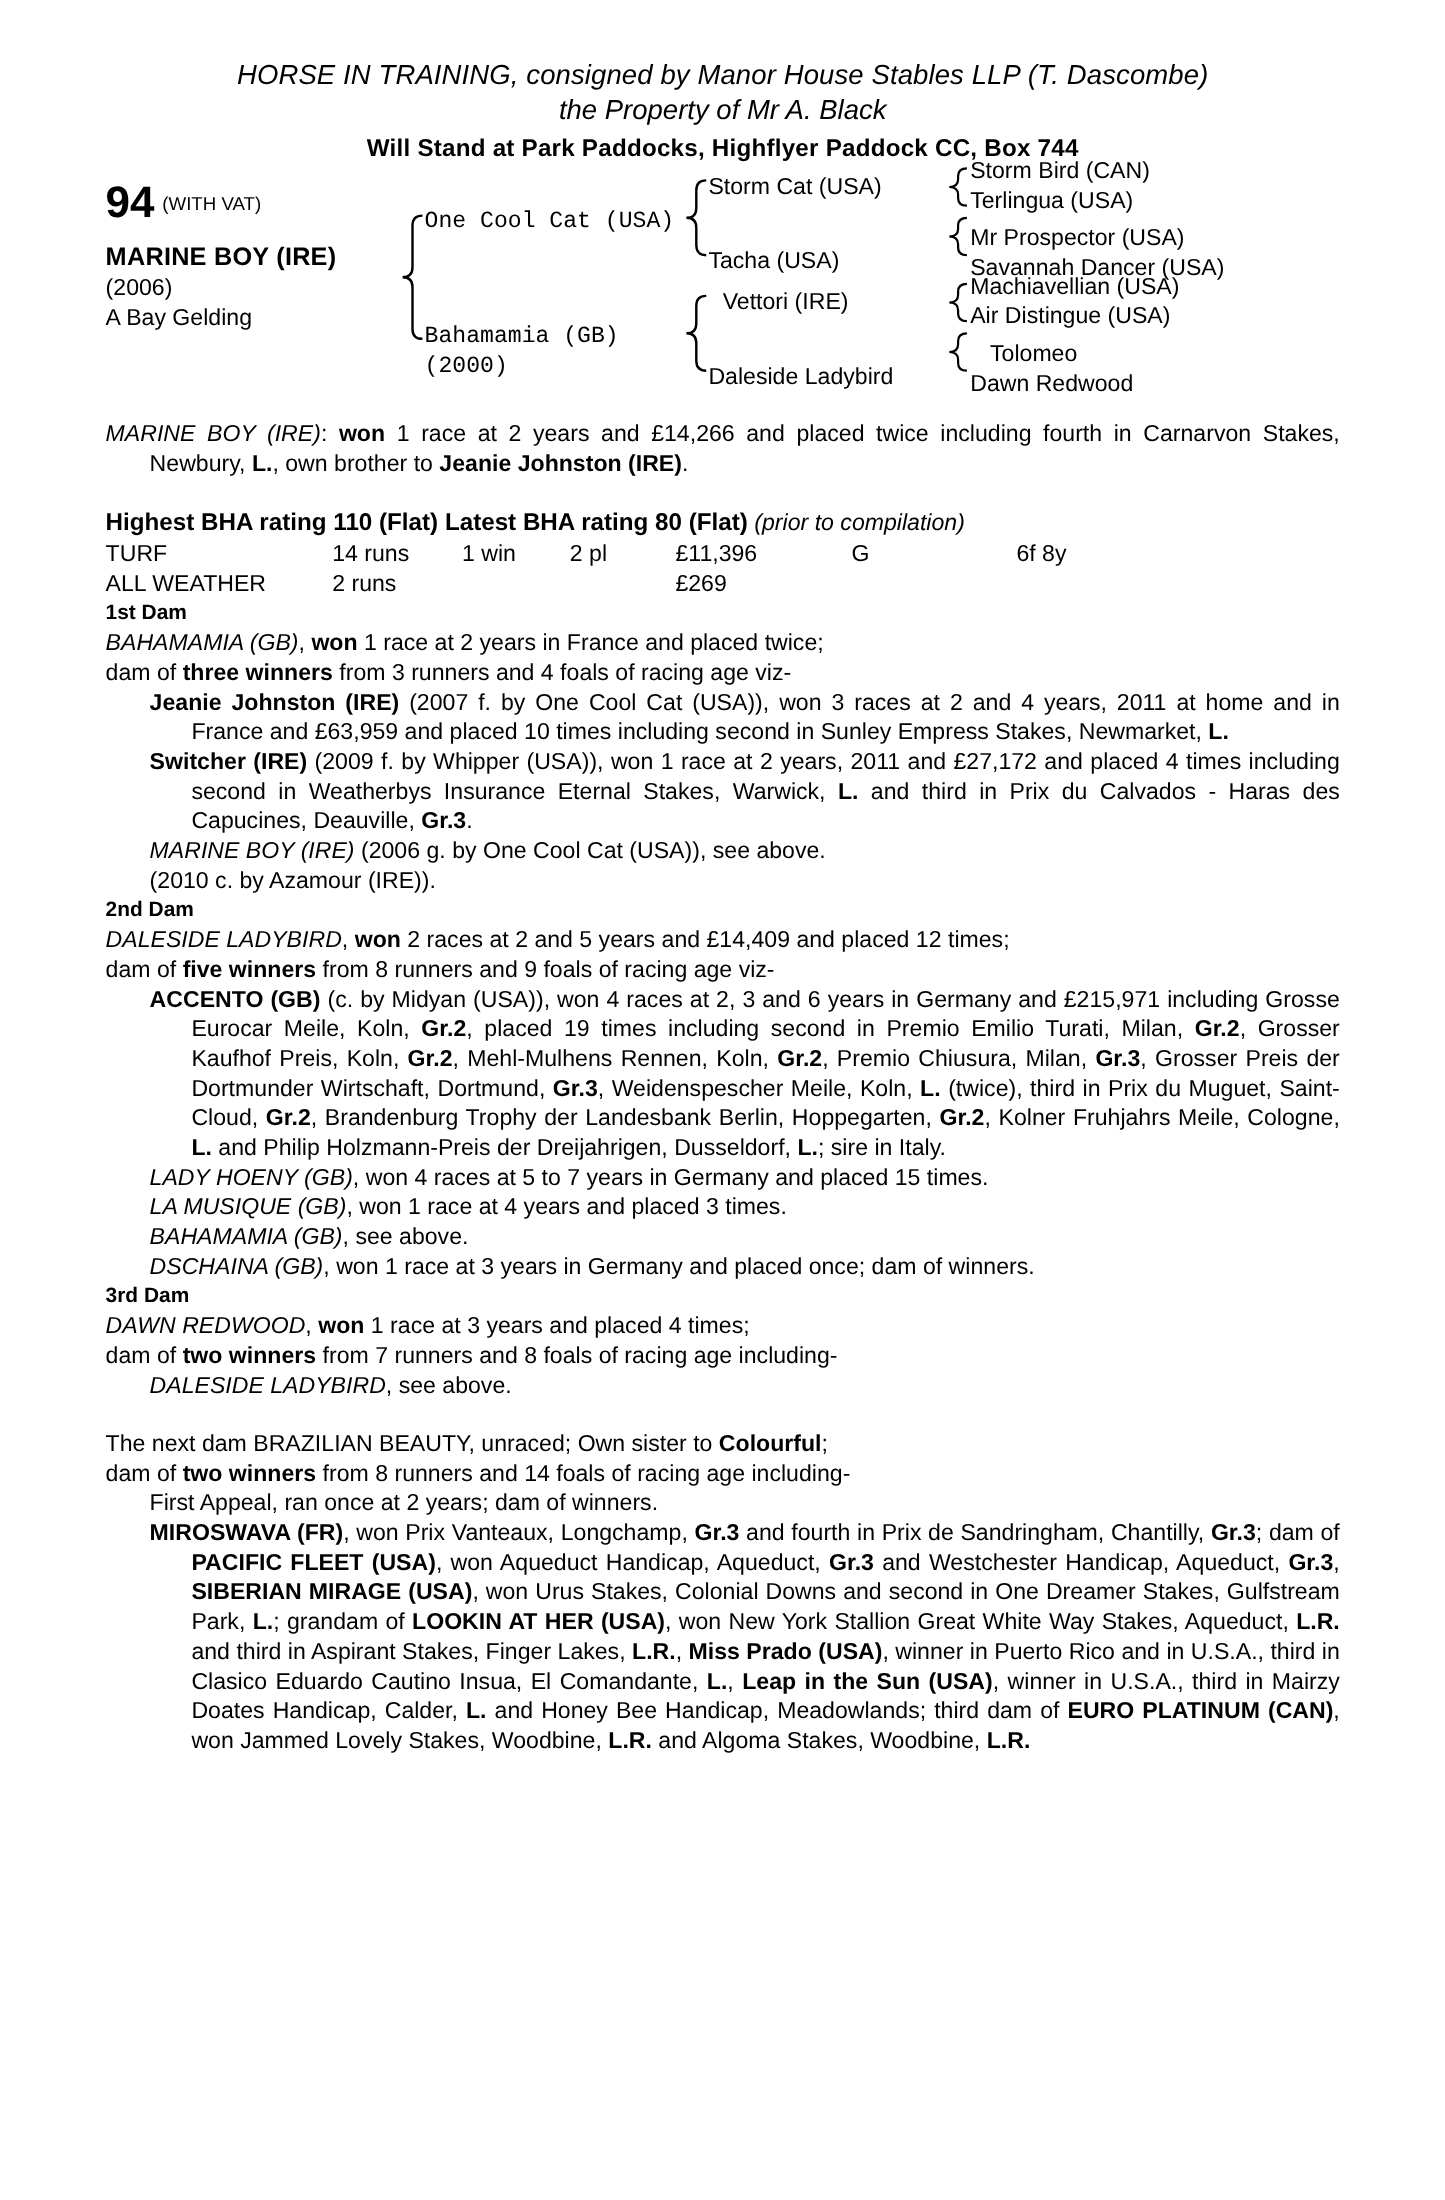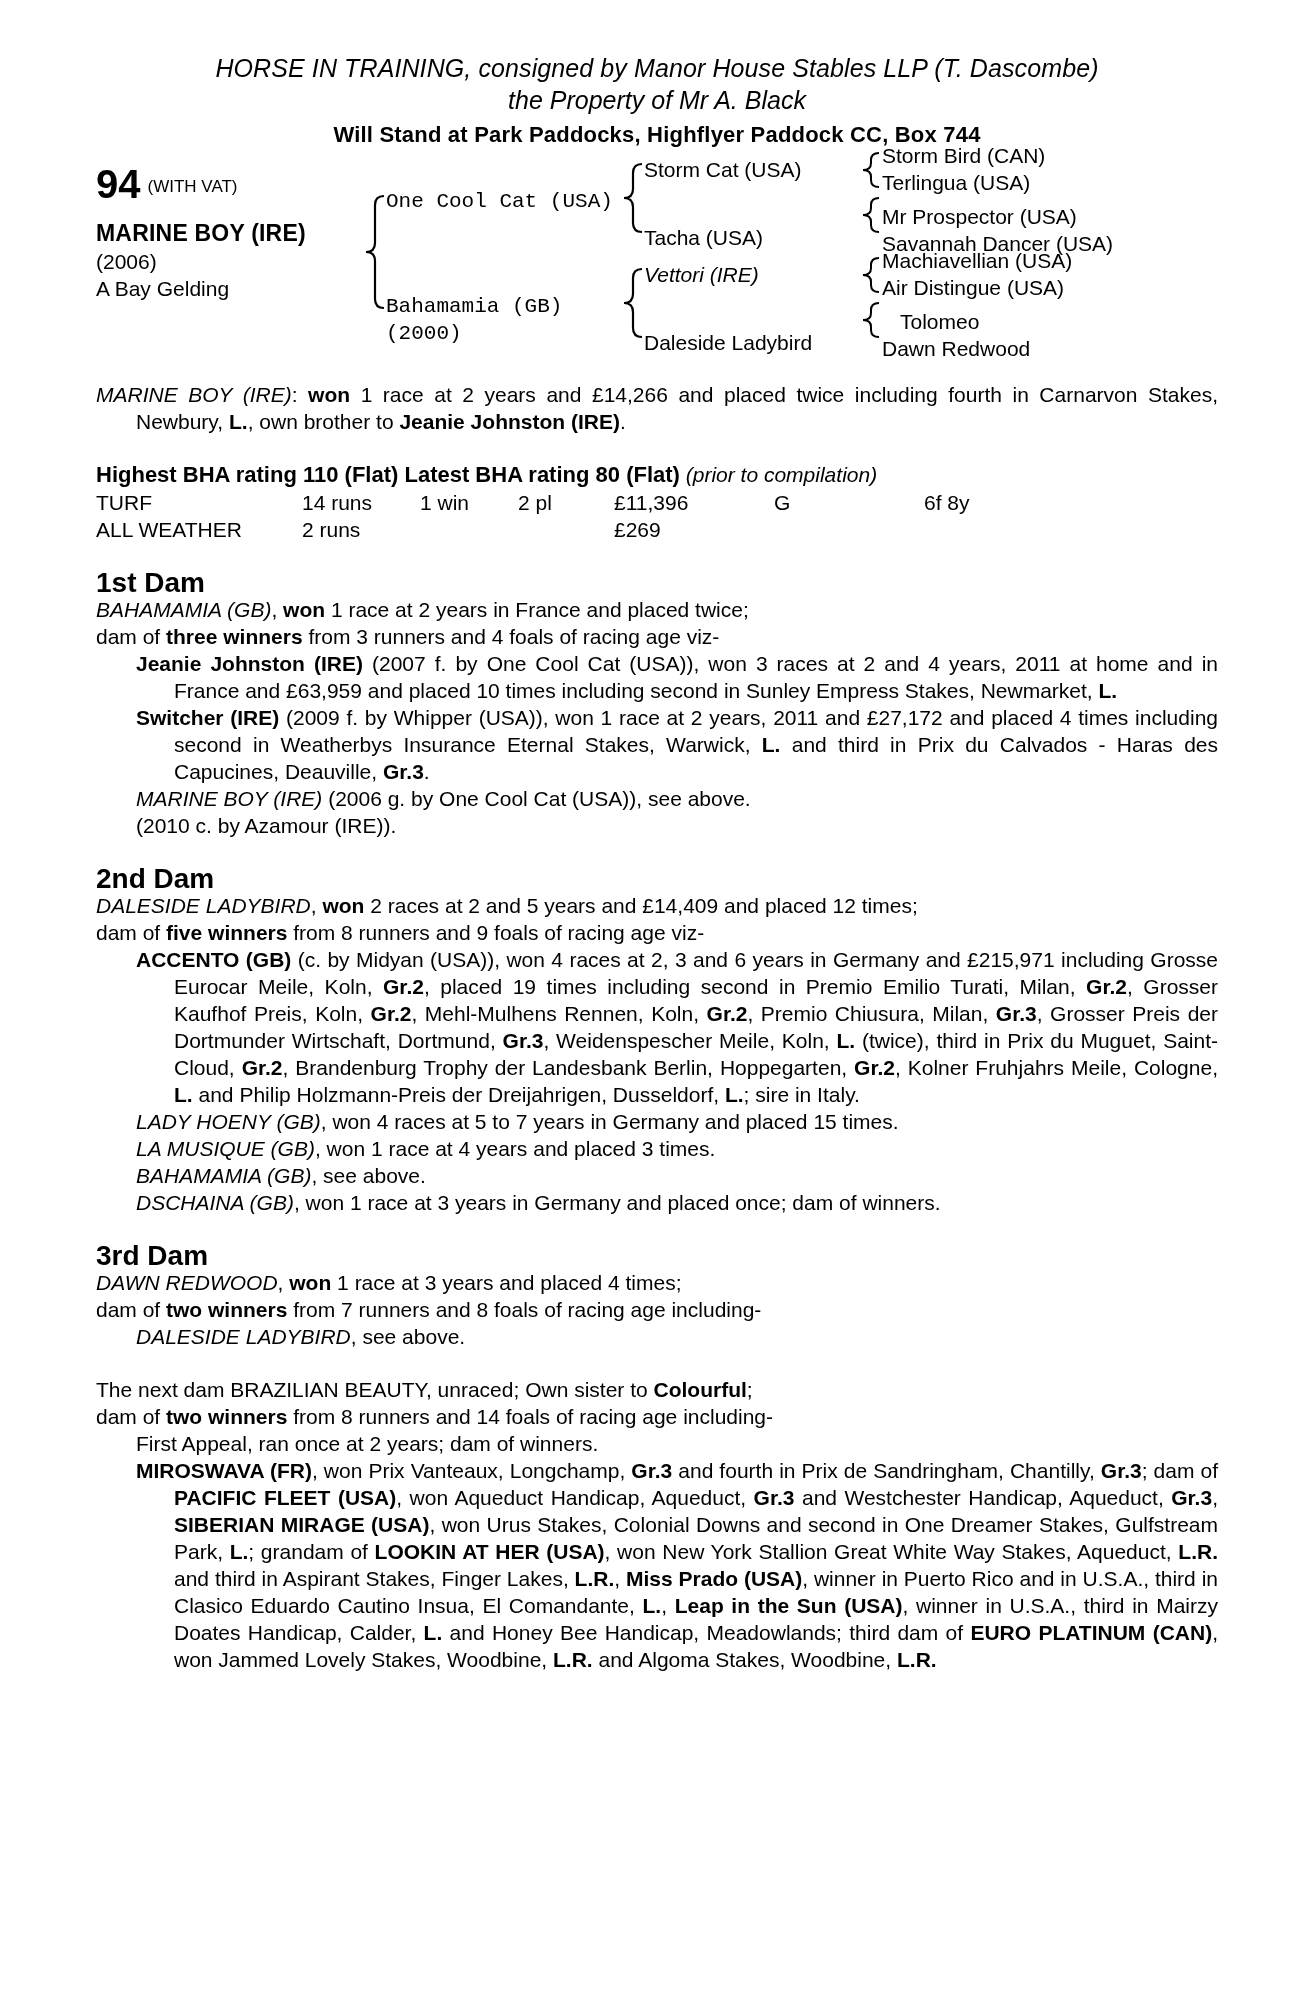--- a/index.html
+++ b/index.html
@@ -128,23 +128,22 @@
   }
   .hang2 {
     padding-left: 40px;
     text-indent: 0;
   }
   b { font-weight: bold; }
   i { font-style: italic; }
 
   .sect-title {
     font-weight: bold;
-    font-size: 28px;
-    line-height: 27px;
-    margin-top: 26px;
+    font-size: 19px;
+    line-height: 27px;
   }
 
   
   .ratings-head {
     font-size: 21px;
     line-height: 28px;
     margin-top: 26px;
   }
   .ratings-head b { font-weight: bold; font-size: 22px; }
   .ratings-head .prior { font-style: italic; font-size: 21px; }
@@ -200,21 +199,21 @@
     <div class="brace">
       <svg width="22" height="205" viewBox="0 0 22 205">
         <path d="M20 14 q-9 0 -9 9 L11 39 q0 9 -9 9 q9 0 9 9 L11 73 q0 9 9 9" fill="none" stroke="#000" stroke-width="2.2"></path>
         <path d="M20 119 q-9 0 -9 9 L11 144 q0 9 -9 9 q9 0 9 9 L11 178 q0 9 9 9" fill="none" stroke="#000" stroke-width="2.2"></path>
       </svg>
     </div>
 
     <div class="ped-col3">
       <div class="pcell" style="top:6px;left:0;">Storm Cat (USA)</div>
       <div class="pcell" style="top:74px;left:0;">Tacha (USA)</div>
-      <div class="pcell" style="top:111px;left:0;font-style:italic;">Vettori (IRE)</div>
+      <div class="pcell" style="top:111px;left:13px;">Vettori (IRE)</div>
       <div class="pcell" style="top:179px;left:0;">Daleside Ladybird</div>
     </div>
 
     <div class="brace">
       <svg width="22" height="205" viewBox="0 0 22 205">
         <path d="M19 3 q-8 0 -8 7 L11 13 q0 7 -8 7 q8 0 8 7 L11 30 q0 7 8 7" fill="none" stroke="#000" stroke-width="2"></path>
         <path d="M19 48 q-8 0 -8 7 L11 58 q0 7 -8 7 q8 0 8 7 L11 75 q0 7 8 7" fill="none" stroke="#000" stroke-width="2"></path>
         <path d="M19 108 q-8 0 -8 7 L11 118 q0 7 -8 7 q8 0 8 7 L11 135 q0 7 8 7" fill="none" stroke="#000" stroke-width="2"></path>
         <path d="M19 153 q-8 0 -8 7 L11 163 q0 7 -8 7 q8 0 8 7 L11 180 q0 7 8 7" fill="none" stroke="#000" stroke-width="2"></path>
       </svg>

